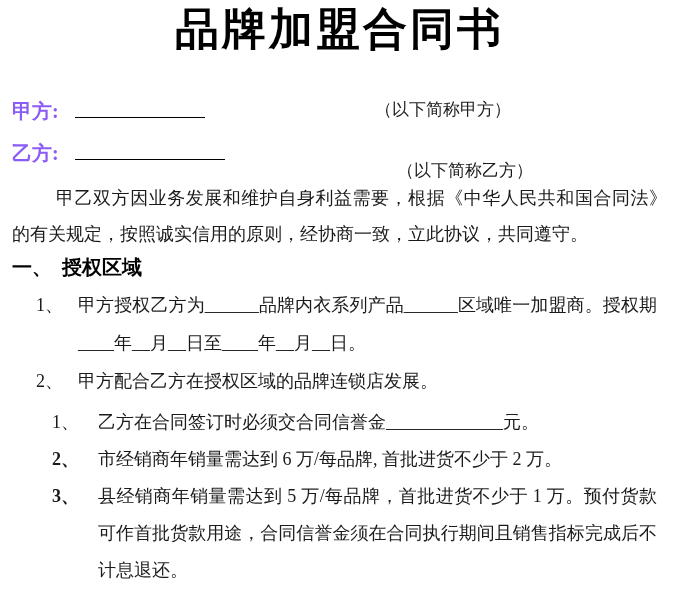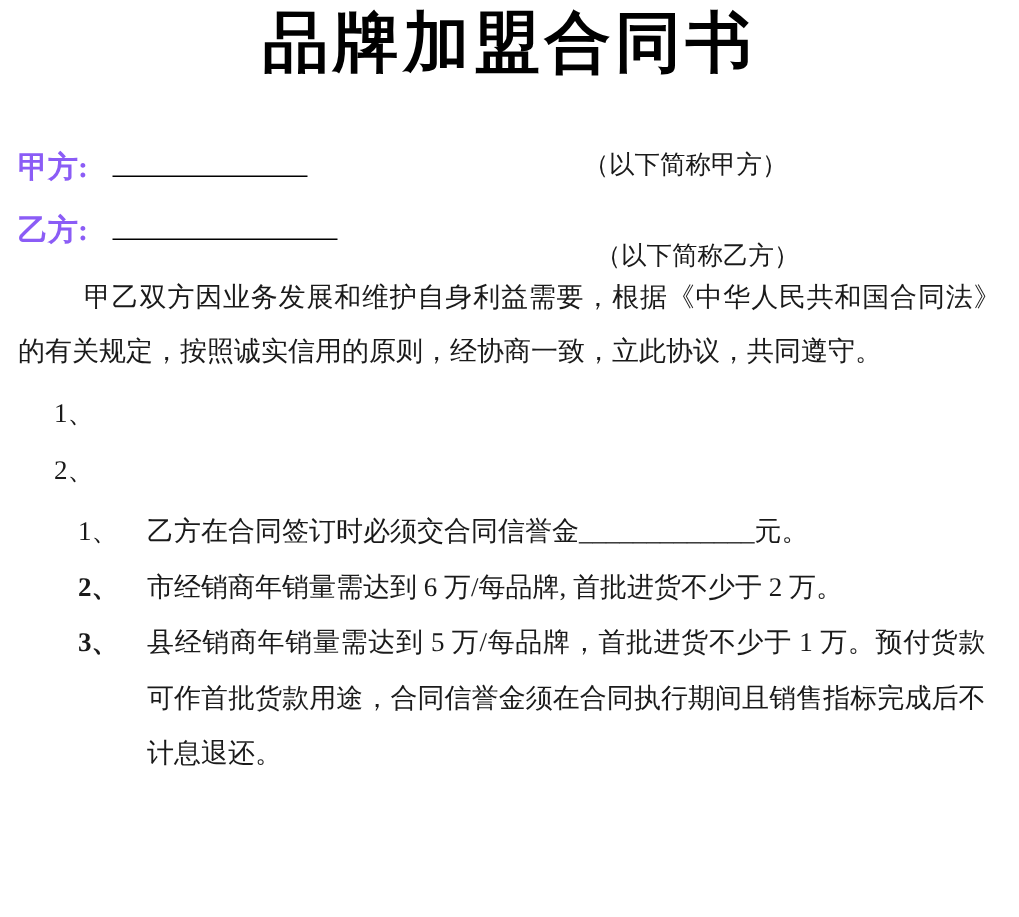--- a/index.html
+++ b/index.html
@@ -48,21 +48,21 @@
     vertical-align: baseline;
   }
   .blank-a { width: 130px; }
   .blank-b { width: 150px; }
   .party-note {
     position: absolute;
     top: 2px;
     font-size: 17px;
     font-weight: 400;
   }
-  .note-a { left: 377px; }
+  .note-a { left: 363px; }
   .note-b { left: 385px; margin-top: 19px; }
   
   .intro {
     margin-top: 0;
     font-size: 18px;
     line-height: 36px;
     text-align: justify;
     text-indent: 44px;
   }
   
@@ -107,27 +107,32 @@
       <span class="party-note note-a">（以下简称甲方）</span>
     </div>
     <div class="party-row">
       <span class="party-label">乙方:</span><span class="blank blank-b"></span>
       <span class="party-note note-b">（以下简称乙方）</span>
     </div>
   </div>
 
   <p class="intro">甲乙双方因业务发展和维护自身利益需要，根据《中华人民共和国合同法》的有关规定，按照诚实信用的原则，经协商一致，立此协议，共同遵守。</p>
 
+  <div class="sec-heading">
+    <span class="sec-no">一、</span><span class="sec-title">授权区域</span>
+  </div>
 
   <div class="items s1">
     <div class="item">
       <span class="no">1、</span>
+      <div class="txt">甲方授权乙方为______品牌内衣系列产品______区域唯一加盟商。授权期____年__月__日至____年__月__日。</div>
     </div>
     <div class="item">
       <span class="no">2、</span>
+      <div class="txt">甲方配合乙方在授权区域的品牌连锁店发展。</div>
     </div>
   </div>
 
 
   <div class="items s2">
     <div class="item">
       <span class="no">1、</span>
       <div class="txt">乙方在合同签订时必须交合同信誉金_____________元。</div>
     </div>
     <div class="item">

